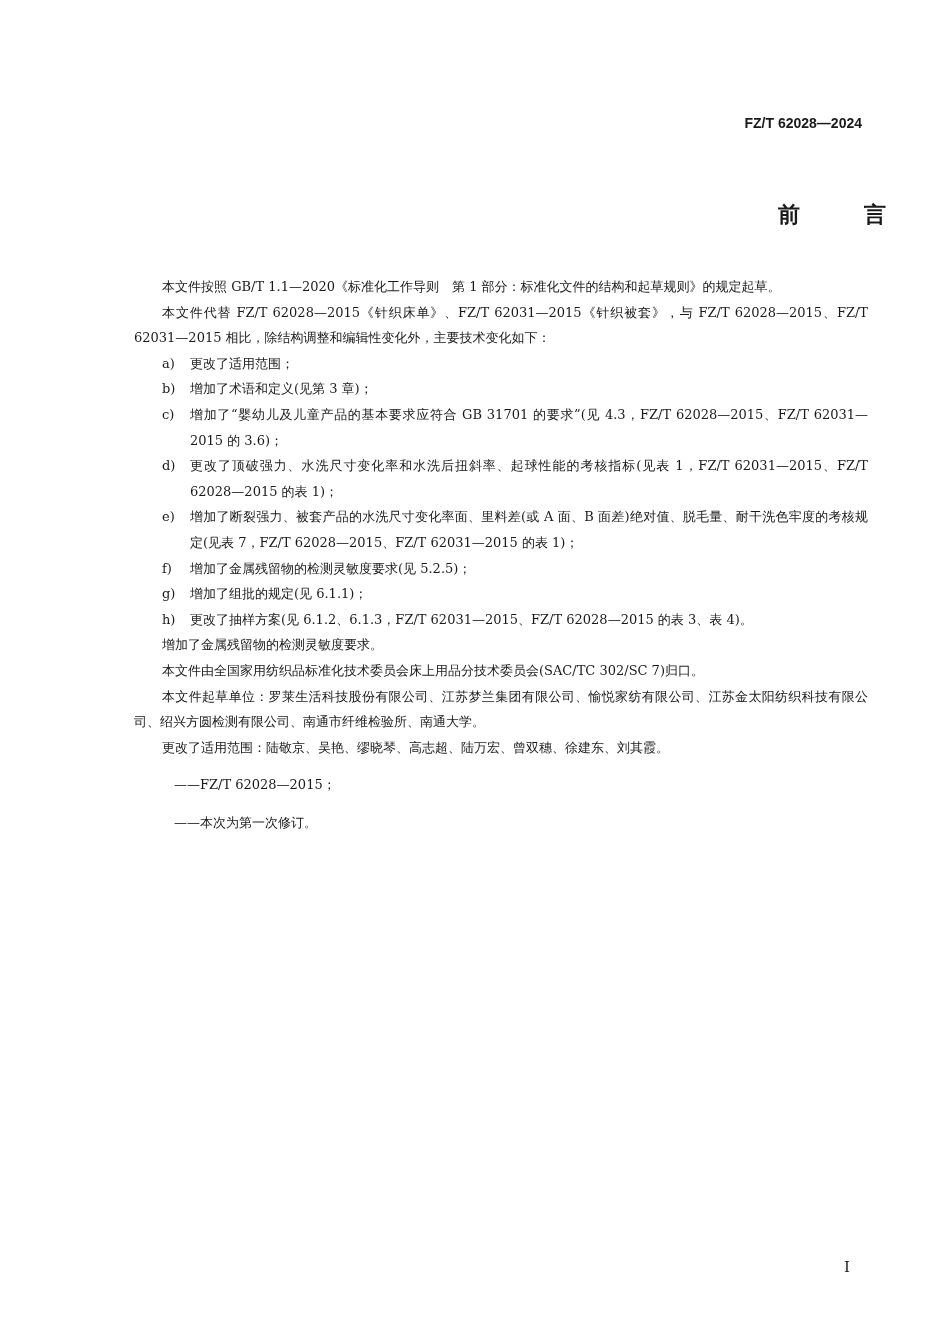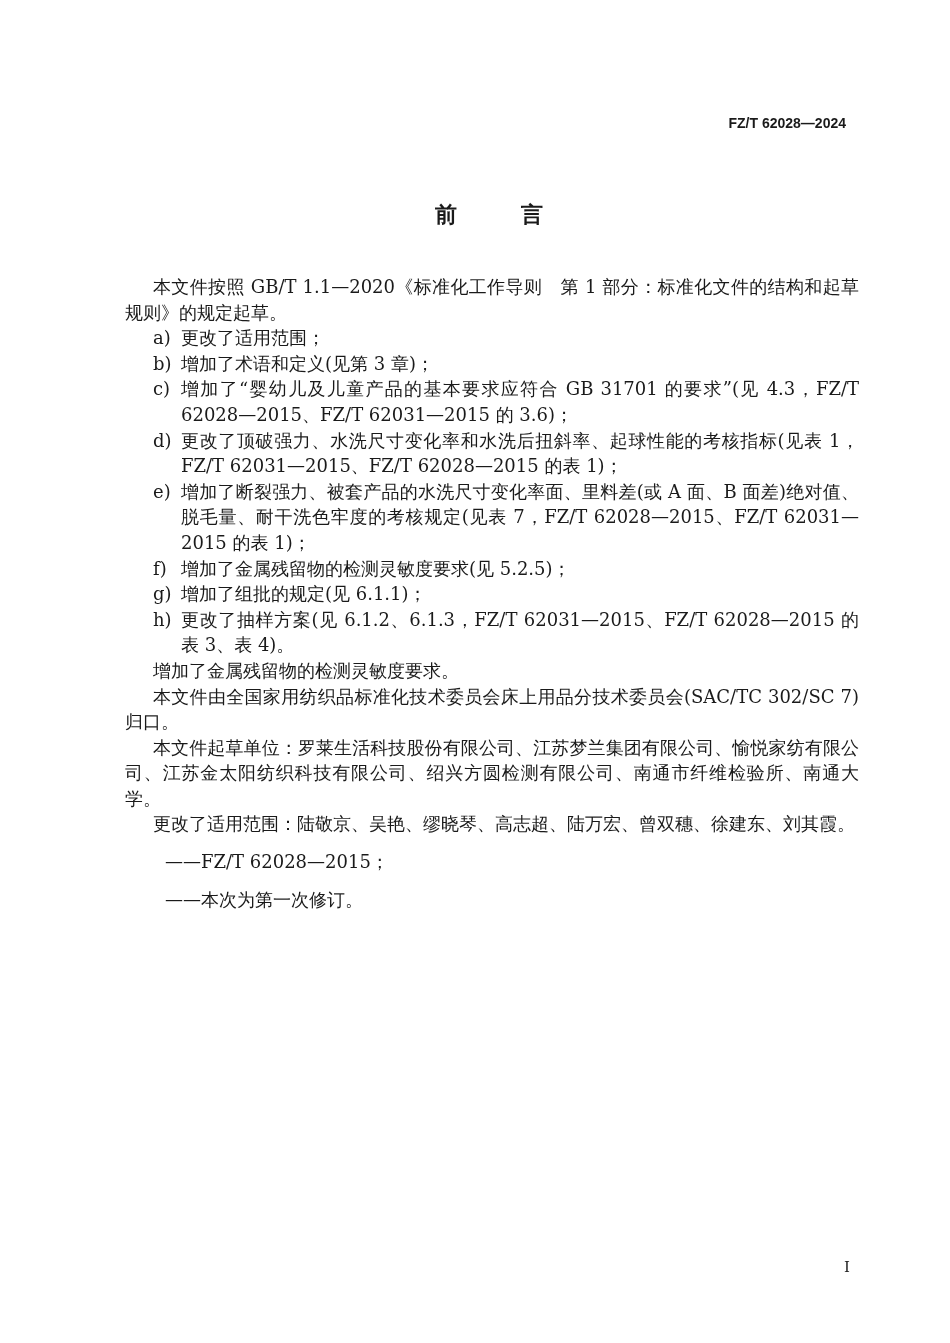--- a/index.html
+++ b/index.html
@@ -1,34 +1,35 @@
 <!DOCTYPE html>
 <html><head>
 <meta charset="utf-8">
 <style>
   html, body { margin:0; padding:0; background:#fff; }
   body { width:950px; height:1343px; position:relative; font-family:"DejaVu Serif", "Liberation Serif", serif; color:#1a1a1a; overflow:hidden; }
-  .header-code { position:absolute; right:104px; top:115px; font-family:"Liberation Sans", "DejaVu Sans", sans-serif; font-size:14px; font-weight:bold; }
-  .title { position:absolute; left:0; width:950px; top:200px; text-align:center; font-family:"DejaVu Sans", sans-serif; font-size:22px; font-weight:bold; letter-spacing:64px; padding-left:92px; box-sizing:border-box; }
-  .content { position:absolute; left:125px; top:274px; width:734px; font-size:18px; line-height:25.6px; }
+  .header-code { position:absolute; right:88px; top:115px; font-family:"Liberation Sans", "DejaVu Sans", sans-serif; font-size:14px; font-weight:bold; }
+  .title { position:absolute; left:0; width:950px; top:200px; text-align:right; font-family:"DejaVu Sans", sans-serif; font-size:22px; font-weight:bold; letter-spacing:64px; padding-left:92px; box-sizing:border-box; }
+  .content { position:absolute; left:134px; top:274px; width:734px; font-size:13px; line-height:25.6px; }
   .para { text-indent:28px; text-align:justify; margin:0; }
   .item { display:flex; margin:0; }
   .item .lbl { width:28px; flex:none; padding-left:0; margin-left:28px; }
   .item .txt { flex:1; text-align:justify; margin-left:-0px; }
   .dash { margin:12px; padding-left:28px; }
   .page-num { position:absolute; right:100px; top:1258px; font-size:15px; }
 </style>
 </head>
 <body>
 
 <div class="header-code">FZ/T 62028—2024</div>
 <div class="title">前言</div>
 
 <div class="content">
   <p class="para">本文件按照 GB/T 1.1—2020《标准化工作导则　第 1 部分：标准化文件的结构和起草规则》的规定起草。</p>
+  <p class="para">本文件代替 FZ/T 62028—2015《针织床单》、FZ/T 62031—2015《针织被套》，与 FZ/T 62028—2015、FZ/T 62031—2015 相比，除结构调整和编辑性变化外，主要技术变化如下：</p>
 
   <div class="item">
       <span class="lbl">a)</span>
       <span class="txt">更改了适用范围；</span>
     </div>
   <div class="item">
       <span class="lbl">b)</span>
       <span class="txt">增加了术语和定义(见第 3 章)；</span>
     </div>
   <div class="item">

